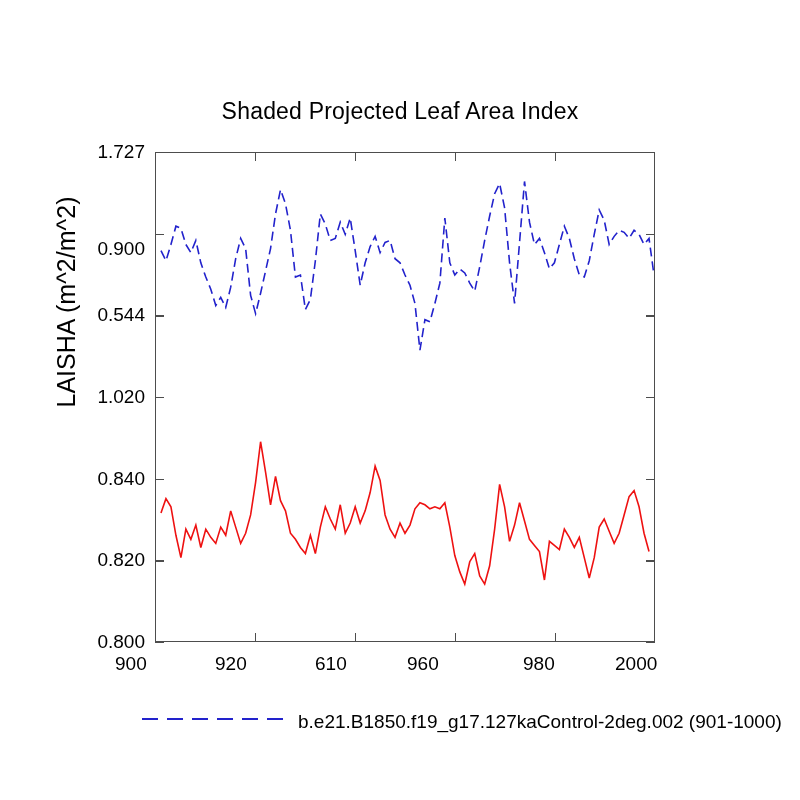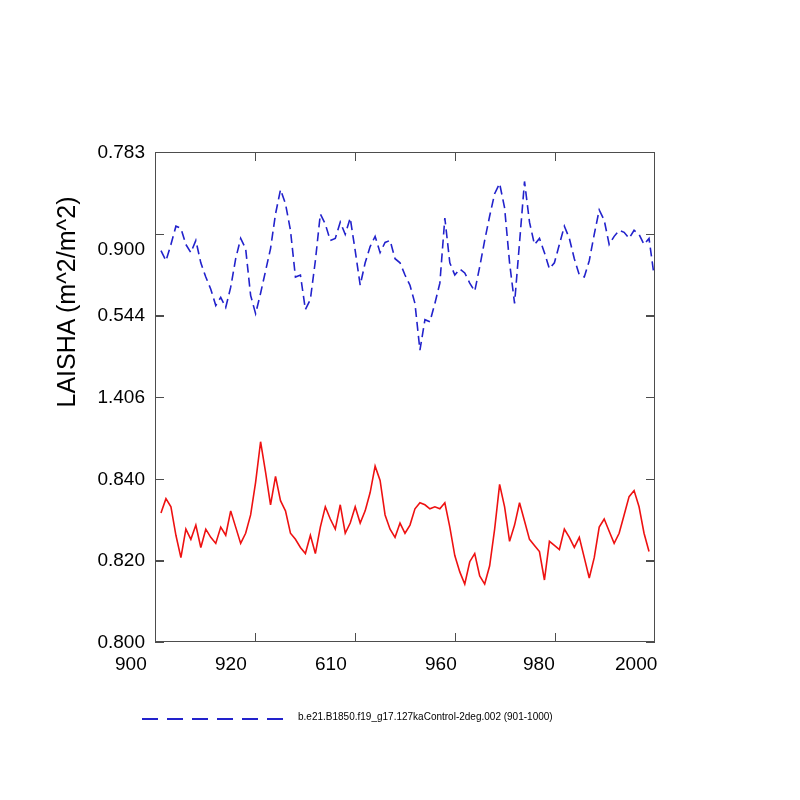--- a/index.html
+++ b/index.html
@@ -88,66 +88,67 @@
     left: 0;
     top: 12px;
     width: 145px;
     height: 14px;
   }
   .legend-sample svg { display: block; }
   .legend-text {
     position: absolute;
     left: 158px;
     top: 11px;
-    font-size: 10px;
+    font-size: 19px;
     white-space: nowrap;
   }
 </style>
 </head>
 <body>
 
 <div id="root">
 
+  <div id="chart-title">Shaded Projected Leaf Area Index</div>
 
   <div id="ylabel">LAISHA  (m^2/m^2)</div>
 
   <div id="y-tick-labels">
       <div class="ytick-label" style="width: 70px; left: 75px; top: 631px;">0.800</div>
       <div class="tick" style="left: 155px; top: 642px; width: 9px; height: 1.3px;"></div>
       <div class="tick" style="left: 646px; top: 642px; width: 9px; height: 1.3px;"></div>
       <div class="ytick-label" style="width: 70px; left: 75px; top: 549.333px;">0.820</div>
       <div class="tick" style="left: 155px; top: 560.333px; width: 9px; height: 1.3px;"></div>
       <div class="tick" style="left: 646px; top: 560.333px; width: 9px; height: 1.3px;"></div>
       <div class="ytick-label" style="width: 70px; left: 75px; top: 467.667px;">0.840</div>
       <div class="tick" style="left: 155px; top: 478.667px; width: 9px; height: 1.3px;"></div>
       <div class="tick" style="left: 646px; top: 478.667px; width: 9px; height: 1.3px;"></div>
-      <div class="ytick-label" style="width: 70px; left: 75px; top: 386px;">1.406</div>
+      <div class="ytick-label" style="width: 70px; left: 75px; top: 386px;">1.020</div>
       <div class="tick" style="left: 155px; top: 397px; width: 9px; height: 1.3px;"></div>
       <div class="tick" style="left: 646px; top: 397px; width: 9px; height: 1.3px;"></div>
       <div class="ytick-label" style="width: 70px; left: 75px; top: 304.333px;">0.544</div>
       <div class="tick" style="left: 155px; top: 315.333px; width: 9px; height: 1.3px;"></div>
       <div class="tick" style="left: 646px; top: 315.333px; width: 9px; height: 1.3px;"></div>
       <div class="ytick-label" style="width: 70px; left: 75px; top: 238px;">0.900</div>
       <div class="tick" style="left: 155px; top: 233.667px; width: 9px; height: 1.3px;"></div>
       <div class="tick" style="left: 646px; top: 233.667px; width: 9px; height: 1.3px;"></div>
-      <div class="ytick-label" style="width: 70px; left: 75px; top: 141px;">0.783</div>
+      <div class="ytick-label" style="width: 70px; left: 75px; top: 141px;">1.727</div>
       <div class="tick" style="left: 155px; top: 152px; width: 9px; height: 1.3px;"></div>
       <div class="tick" style="left: 646px; top: 152px; width: 9px; height: 1.3px;"></div>
     </div>
   <div id="x-tick-labels">
       <div class="xtick-label" style="width: 80px; left: 115px; top: 653px;">900</div>
       <div class="tick" style="left: 155px; top: 633px; width: 1.3px; height: 9px;"></div>
       <div class="tick" style="left: 155px; top: 152px; width: 1.3px; height: 9px;"></div>
       <div class="xtick-label" style="width: 80px; left: 215px; top: 653px;">920</div>
       <div class="tick" style="left: 255px; top: 633px; width: 1.3px; height: 9px;"></div>
       <div class="tick" style="left: 255px; top: 152px; width: 1.3px; height: 9px;"></div>
       <div class="xtick-label" style="width: 80px; left: 315px; top: 653px;">610</div>
       <div class="tick" style="left: 355px; top: 633px; width: 1.3px; height: 9px;"></div>
       <div class="tick" style="left: 355px; top: 152px; width: 1.3px; height: 9px;"></div>
-      <div class="xtick-label" style="width: 80px; left: 425px; top: 653px;">960</div>
+      <div class="xtick-label" style="width: 80px; left: 407px; top: 653px;">960</div>
       <div class="tick" style="left: 455px; top: 633px; width: 1.3px; height: 9px;"></div>
       <div class="tick" style="left: 455px; top: 152px; width: 1.3px; height: 9px;"></div>
       <div class="xtick-label" style="width: 80px; left: 523px; top: 653px;">980</div>
       <div class="tick" style="left: 555px; top: 633px; width: 1.3px; height: 9px;"></div>
       <div class="tick" style="left: 555px; top: 152px; width: 1.3px; height: 9px;"></div>
       <div class="xtick-label" style="width: 80px; left: 615px; top: 653px;">2000</div>
       <div class="tick" style="left: 653.7px; top: 633px; width: 1.3px; height: 9px;"></div>
       <div class="tick" style="left: 653.7px; top: 152px; width: 1.3px; height: 9px;"></div>
     </div>
 

